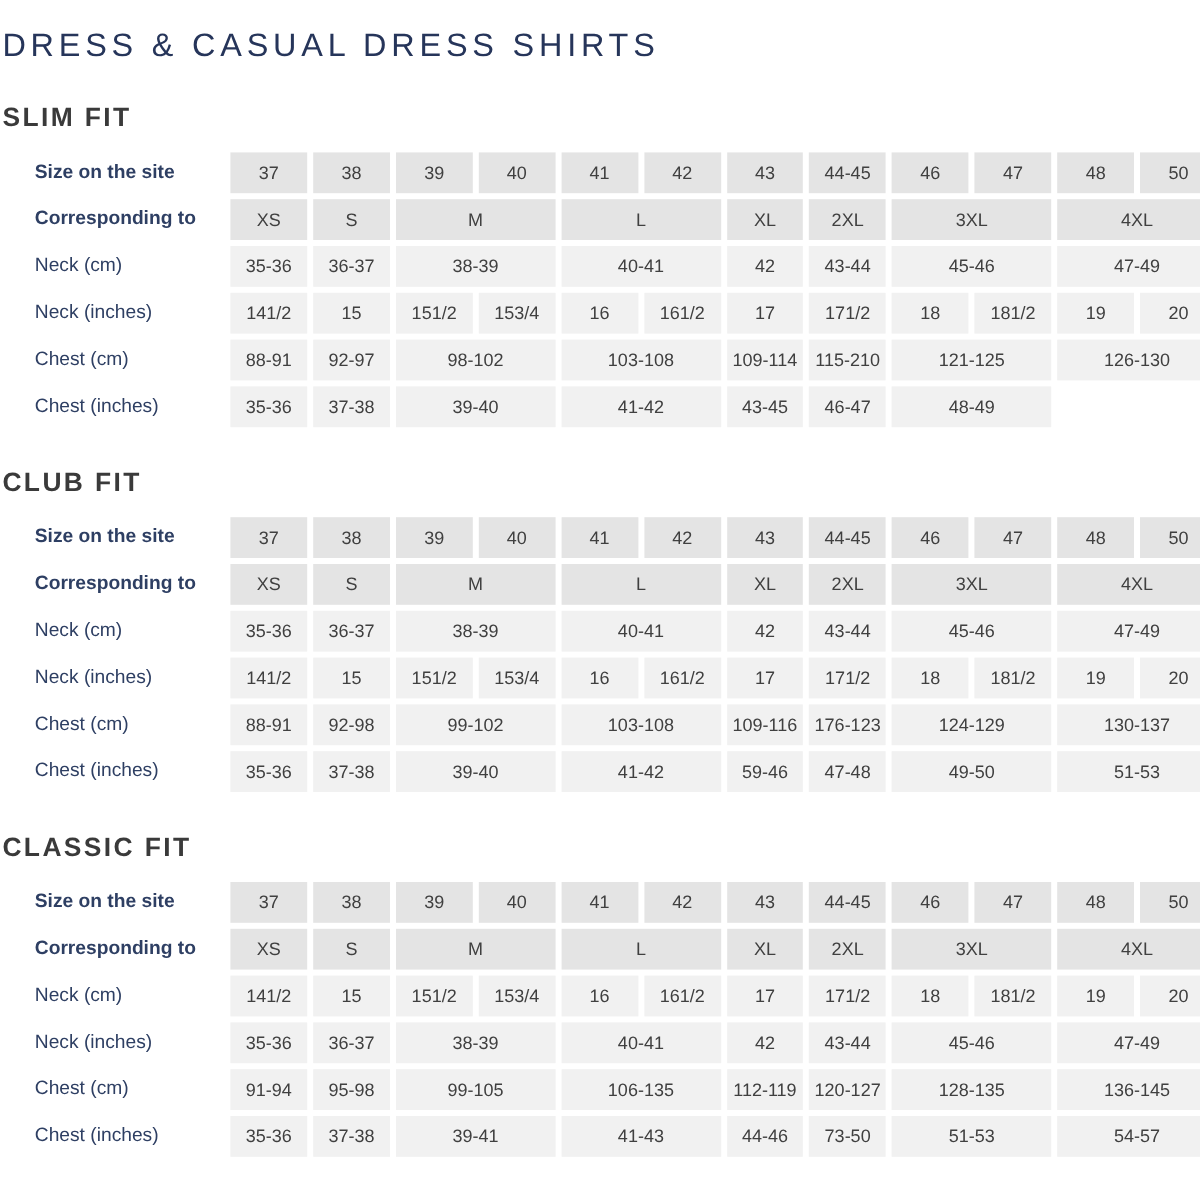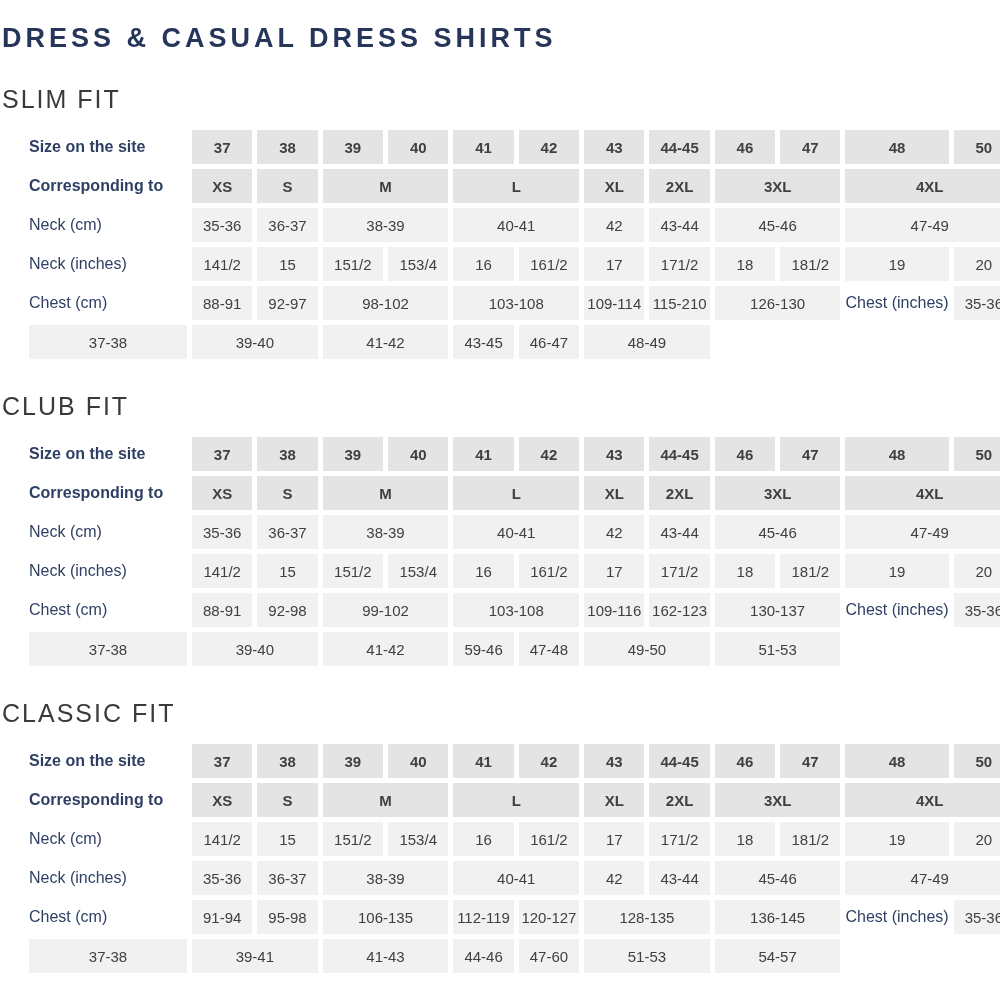--- a/index.html
+++ b/index.html
@@ -16,29 +16,29 @@
   body{
     width:1000px;height:1000px;
     font-family:"Liberation Sans", sans-serif;
     color:var(--cell-text);
     padding:24px 8px 0 2px;
     overflow:hidden;
   }
   h1.page-title{
     margin:0;
     font-size:27px;
-    font-weight:700;
+    font-weight:400;
     letter-spacing:4px;
     color:var(--title-color);
     line-height:1.05;
   }
   h2.section-heading{
     margin:35px 0 18px 0;
-    font-size:25px;
-    font-weight:400;
+    font-size:22px;
+    font-weight:700;
     letter-spacing:2px;
     color:var(--heading-color);
     line-height:1.0;
   }
   .size-table{
     display:grid;
     grid-template-columns:158px repeat(12,1fr);
     column-gap:5px;
     row-gap:5px;
     width:985px;
@@ -57,21 +57,21 @@
     display:flex;
     align-items:center;
     justify-content:center;
     height:34px;
     font-size:15px;
     color:var(--cell-text);
     white-space:nowrap;
   }
   .cell.header{
     background:var(--header-cell-bg);
-    font-weight:700;
+    font-weight:400;
   }
   .cell.data{
     background:var(--data-cell-bg);
     font-weight:400;
   }
   .cell.span2{grid-column:span 2;}
 </style>
 </head>
 <body>
 
@@ -124,20 +124,21 @@
         <div class="cell data">181/2</div>
         <div class="cell data">19</div>
         <div class="cell data">20</div>
         <div class="row-label">Chest (cm)</div>
         <div class="cell data">88-91</div>
         <div class="cell data">92-97</div>
         <div class="cell data span2">98-102</div>
         <div class="cell data span2">103-108</div>
         <div class="cell data">109-114</div>
         <div class="cell data">115-210</div>
+        <div class="cell data span2">121-125</div>
         <div class="cell data span2">126-130</div>
         <div class="row-label">Chest (inches)</div>
         <div class="cell data">35-36</div>
         <div class="cell data">37-38</div>
         <div class="cell data span2">39-40</div>
         <div class="cell data span2">41-42</div>
         <div class="cell data">43-45</div>
         <div class="cell data">46-47</div>
         <div class="cell data span2">48-49</div>
       </div>
@@ -186,21 +187,22 @@
         <div class="cell data">18</div>
         <div class="cell data">181/2</div>
         <div class="cell data">19</div>
         <div class="cell data">20</div>
         <div class="row-label">Chest (cm)</div>
         <div class="cell data">88-91</div>
         <div class="cell data">92-98</div>
         <div class="cell data span2">99-102</div>
         <div class="cell data span2">103-108</div>
         <div class="cell data">109-116</div>
-        <div class="cell data">162-123</div>
+        <div class="cell data">176-123</div>
+        <div class="cell data span2">124-129</div>
         <div class="cell data span2">130-137</div>
         <div class="row-label">Chest (inches)</div>
         <div class="cell data">35-36</div>
         <div class="cell data">37-38</div>
         <div class="cell data span2">39-40</div>
         <div class="cell data span2">41-42</div>
         <div class="cell data">59-46</div>
         <div class="cell data">47-48</div>
         <div class="cell data span2">49-50</div>
         <div class="cell data span2">51-53</div>
@@ -247,29 +249,30 @@
         <div class="cell data">36-37</div>
         <div class="cell data span2">38-39</div>
         <div class="cell data span2">40-41</div>
         <div class="cell data">42</div>
         <div class="cell data">43-44</div>
         <div class="cell data span2">45-46</div>
         <div class="cell data span2">47-49</div>
         <div class="row-label">Chest (cm)</div>
         <div class="cell data">91-94</div>
         <div class="cell data">95-98</div>
+        <div class="cell data span2">99-105</div>
         <div class="cell data span2">106-135</div>
         <div class="cell data">112-119</div>
         <div class="cell data">120-127</div>
         <div class="cell data span2">128-135</div>
         <div class="cell data span2">136-145</div>
         <div class="row-label">Chest (inches)</div>
         <div class="cell data">35-36</div>
         <div class="cell data">37-38</div>
         <div class="cell data span2">39-41</div>
         <div class="cell data span2">41-43</div>
         <div class="cell data">44-46</div>
-        <div class="cell data">47-60</div>
+        <div class="cell data">73-50</div>
         <div class="cell data span2">51-53</div>
         <div class="cell data span2">54-57</div>
       </div>
     </div>
 </div>
 
 </body></html>

